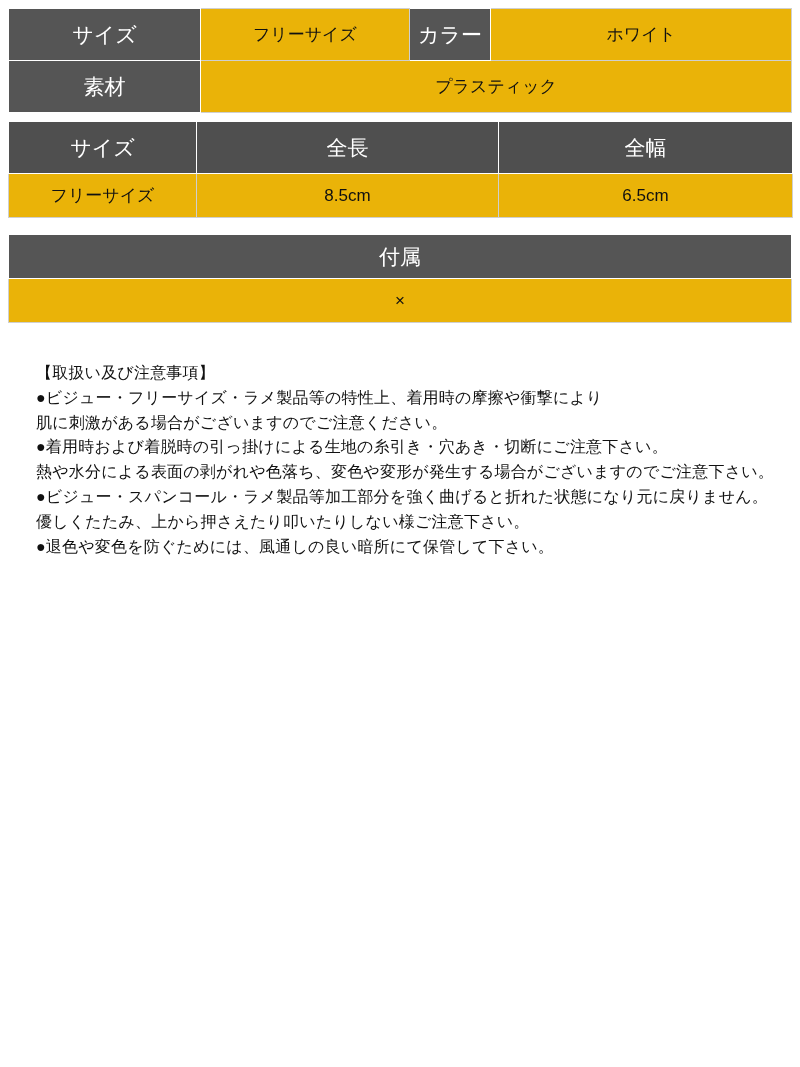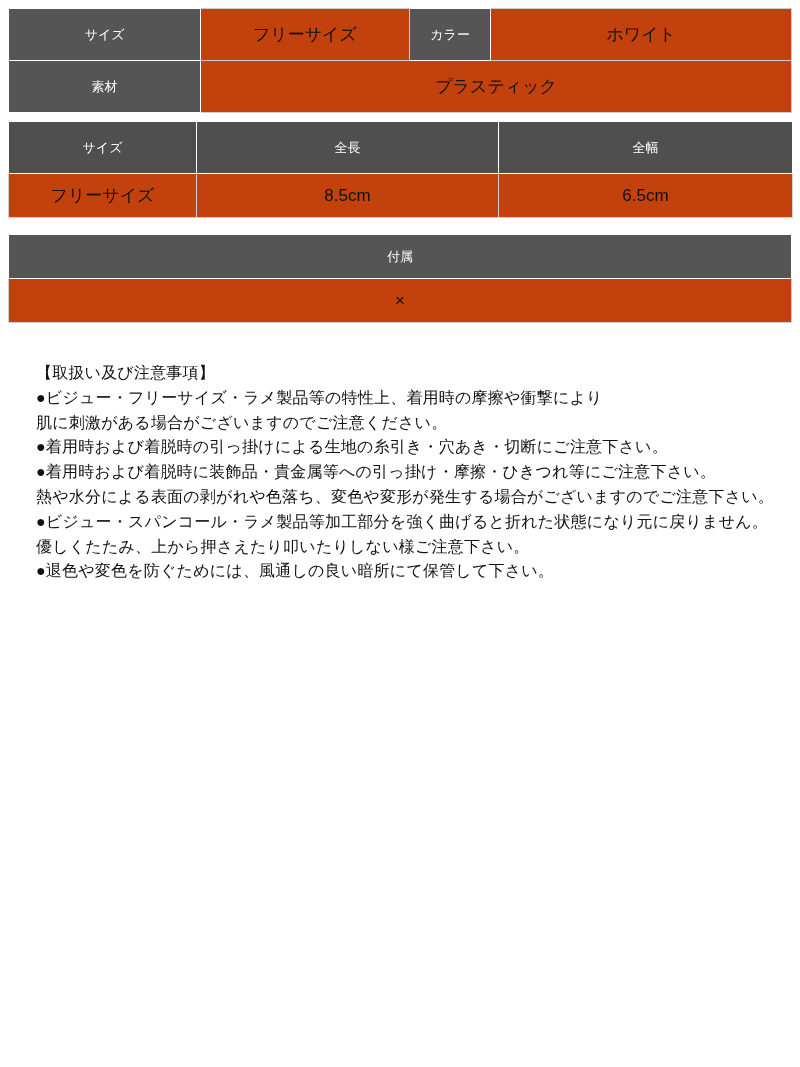--- a/index.html
+++ b/index.html
@@ -32,24 +32,24 @@
     text-align: center;
     vertical-align: middle;
     font-size: 17px;
     font-weight: normal;
     padding: 0;
     height: 52px;
   }
   .hdr {
     background: #555555;
     color: #ffffff;
-    font-size: 13px;
+    font-size: 21px;
   }
   .cell {
-    background: #c2410c;
+    background: #eab308;
     color: #111111;
     border: 1px solid #cfcfcf;
   }
 
   
   .spec-table { margin-bottom: 6px; }
   .spec-table td { height: 52px; }
 
   
   .size-table { margin-top: 8px; }
@@ -116,20 +116,19 @@
       <td class="cell">×</td>
     </tr>
   </tbody>
     </table>
 
   <div class="notes">
     <div class="line title">【取扱い及び注意事項】</div>
     <div class="line">●ビジュー・フリーサイズ・ラメ製品等の特性上、着用時の摩擦や衝撃により</div>
     <div class="line">肌に刺激がある場合がございますのでご注意ください。</div>
     <div class="line">●着用時および着脱時の引っ掛けによる生地の糸引き・穴あき・切断にご注意下さい。</div>
-    <div class="line">●着用時および着脱時に装飾品・貴金属等への引っ掛け・摩擦・ひきつれ等にご注意下さい。</div>
     <div class="line">熱や水分による表面の剥がれや色落ち、変色や変形が発生する場合がございますのでご注意下さい。</div>
     <div class="line">●ビジュー・スパンコール・ラメ製品等加工部分を強く曲げると折れた状態になり元に戻りません。</div>
     <div class="line">優しくたたみ、上から押さえたり叩いたりしない様ご注意下さい。</div>
     <div class="line">●退色や変色を防ぐためには、風通しの良い暗所にて保管して下さい。</div>
   </div>
 
 </div>
 
 </body></html>

